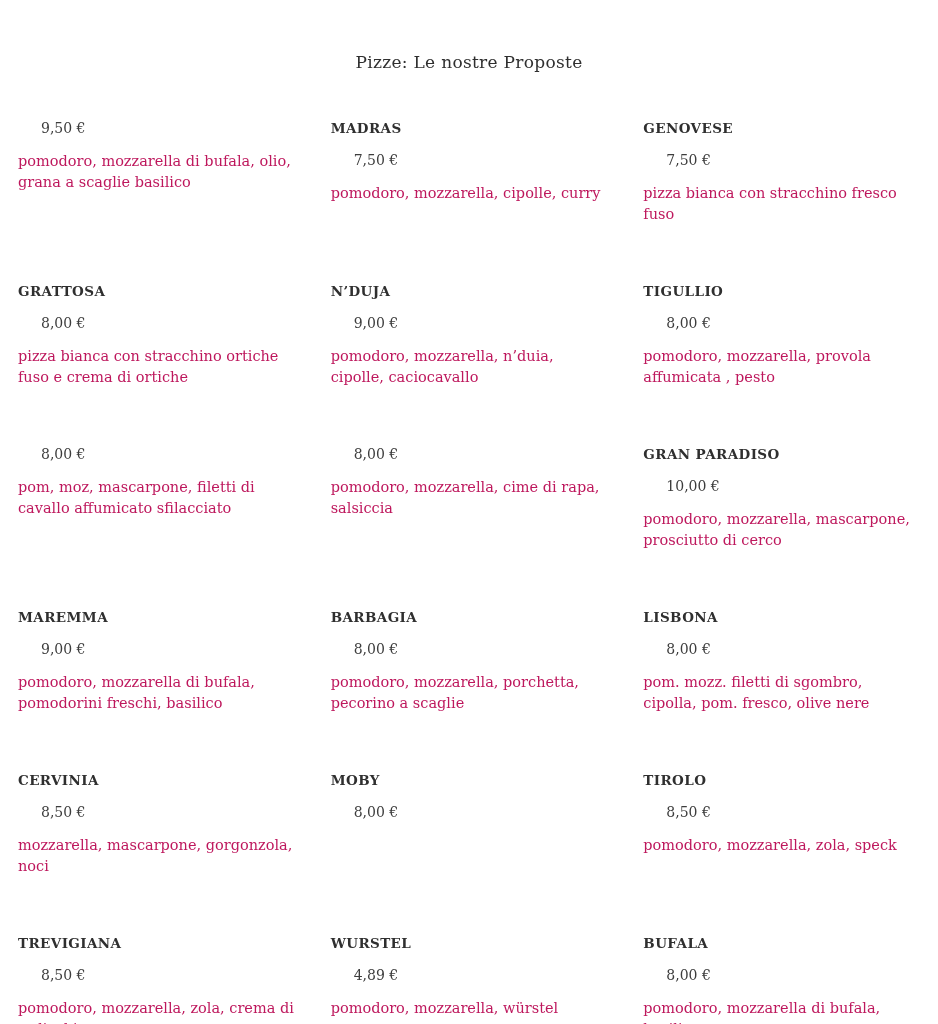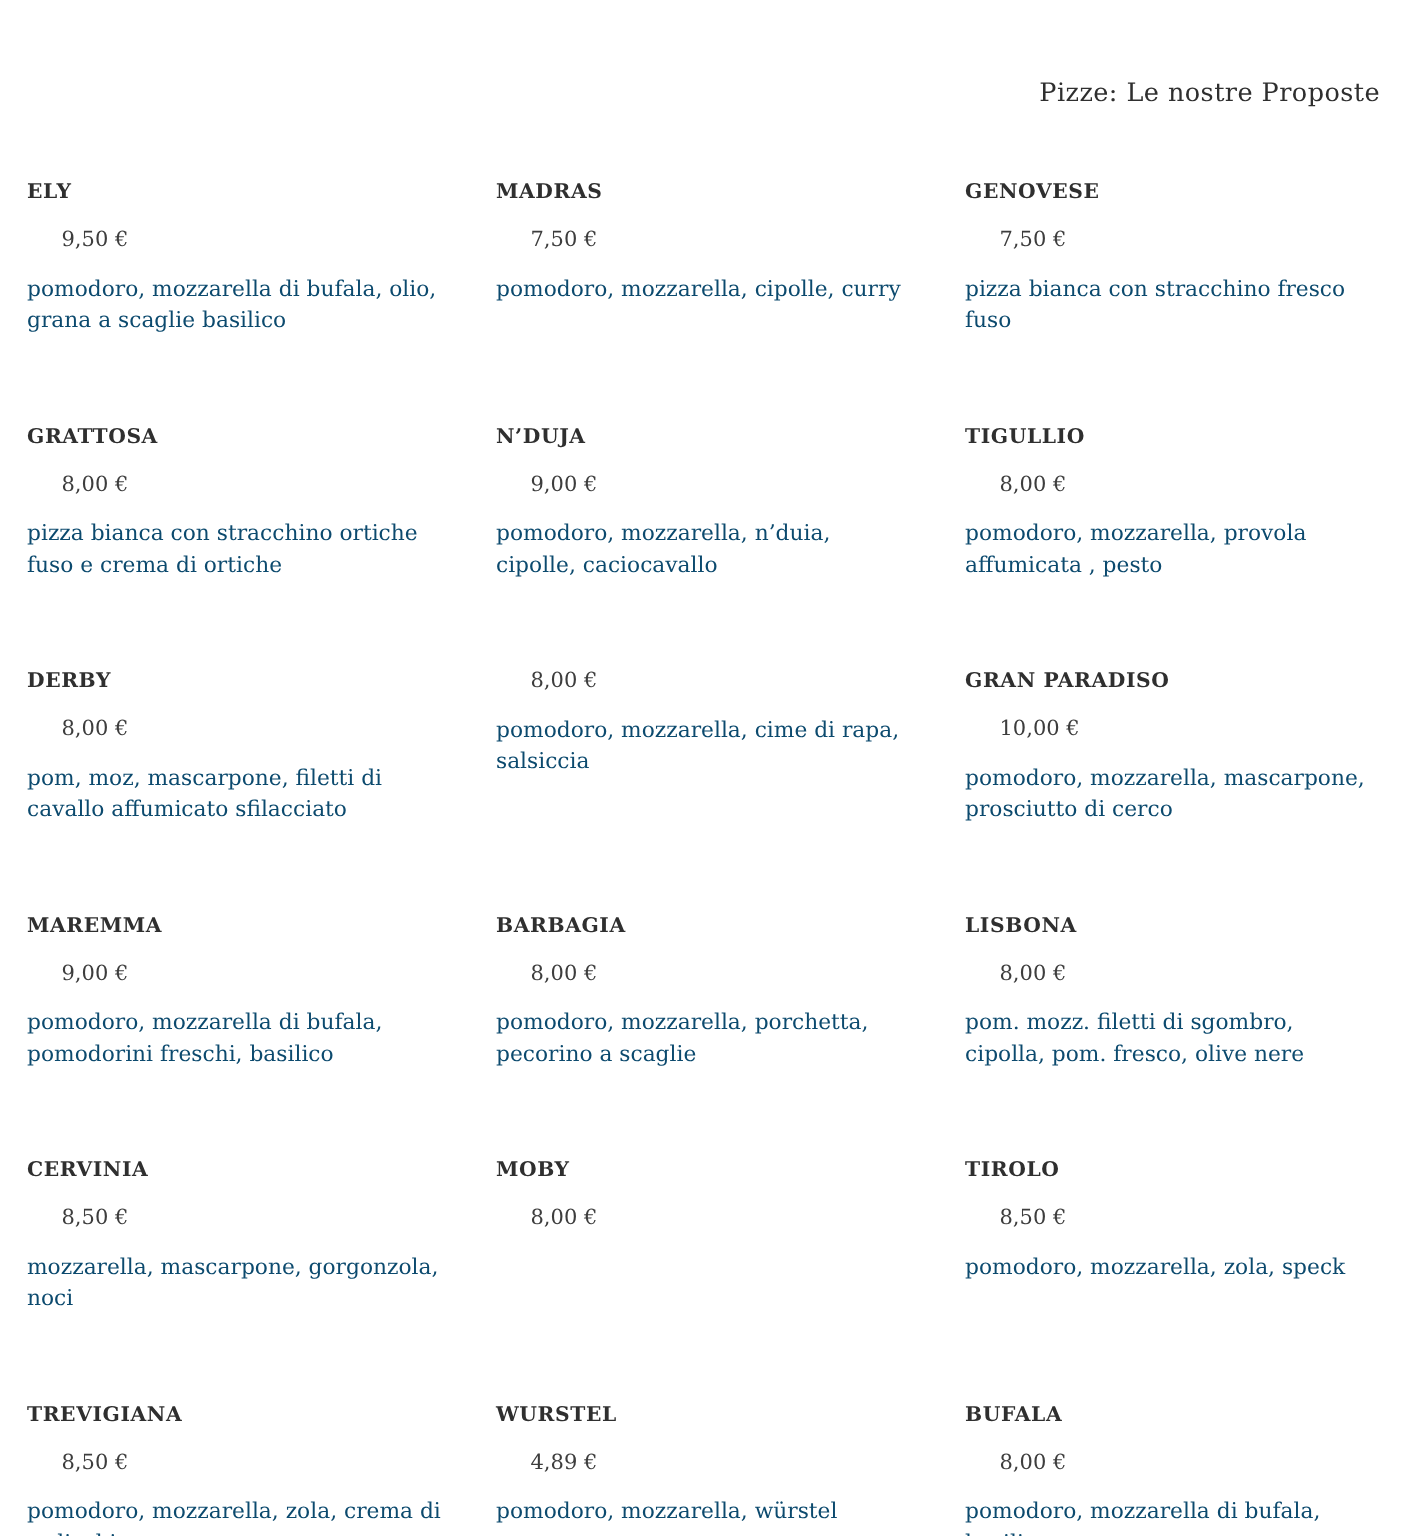--- a/index.html
+++ b/index.html
@@ -8,21 +8,21 @@
     background: #ffffff;
     font-family: "DejaVu Serif", "Liberation Serif", serif;
     color: #3d3d3d;
   }
   .page {
     width: 938px;
     min-height: 1024px;
     padding: 52px 18px 40px 18px;
   }
   .page-title {
-    text-align: right;
+    text-align: center;
     font-size: 17px;
     font-weight: 500;
     letter-spacing: 0.3px;
     color: #2f2f2f;
     margin-bottom: 48px;
   }
   .menu-grid {
     display: grid;
     grid-template-columns: repeat(3, 1fr);
     column-gap: 36px;
@@ -41,34 +41,33 @@
     font-size: 14px;
     font-weight: 400;
     color: #3d3d3d;
     margin-bottom: 15px;
     margin-left: 23px;
   }
   .item-desc {
     font-size: 14.5px;
     font-weight: 400;
     line-height: 21px;
-    color: #0c4a6e;
+    color: #be185d;
   }
 </style>
 </head>
 <body>
 
 <div class="page">
 
   <h1 class="page-title">Pizze: Le nostre Proposte</h1>
 
   <div class="menu-grid">
 
     <div class="menu-item">
-      <div class="item-name">ELY</div>
       <div class="item-price">9,50 €</div>
       <div class="item-desc">pomodoro, mozzarella di bufala, olio, grana a scaglie basilico</div>
     </div>
 
     <div class="menu-item">
       <div class="item-name">MADRAS</div>
       <div class="item-price">7,50 €</div>
       <div class="item-desc">pomodoro, mozzarella, cipolle, curry</div>
     </div>
 
@@ -90,21 +89,20 @@
       <div class="item-desc">pomodoro, mozzarella, n’duia, cipolle, caciocavallo</div>
     </div>
 
     <div class="menu-item">
       <div class="item-name">TIGULLIO</div>
       <div class="item-price">8,00 €</div>
       <div class="item-desc">pomodoro, mozzarella, provola affumicata , pesto</div>
     </div>
 
     <div class="menu-item">
-      <div class="item-name">DERBY</div>
       <div class="item-price">8,00 €</div>
       <div class="item-desc">pom, moz, mascarpone, filetti di cavallo affumicato sfilacciato</div>
     </div>
 
     <div class="menu-item">
       <div class="item-price">8,00 €</div>
       <div class="item-desc">pomodoro, mozzarella, cime di rapa, salsiccia</div>
     </div>
 
     <div class="menu-item">

